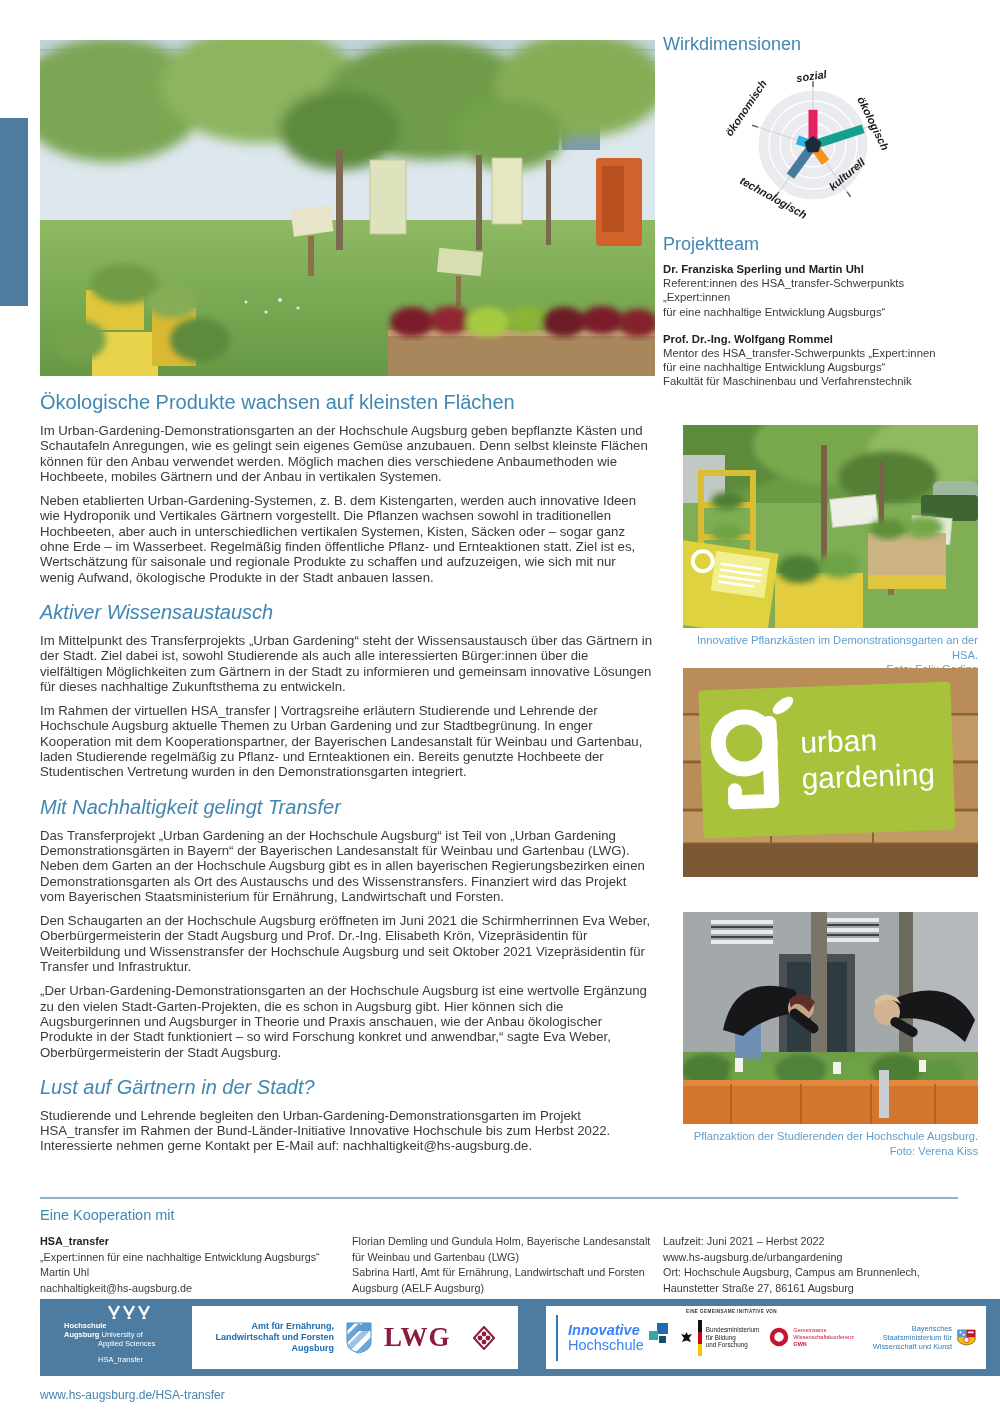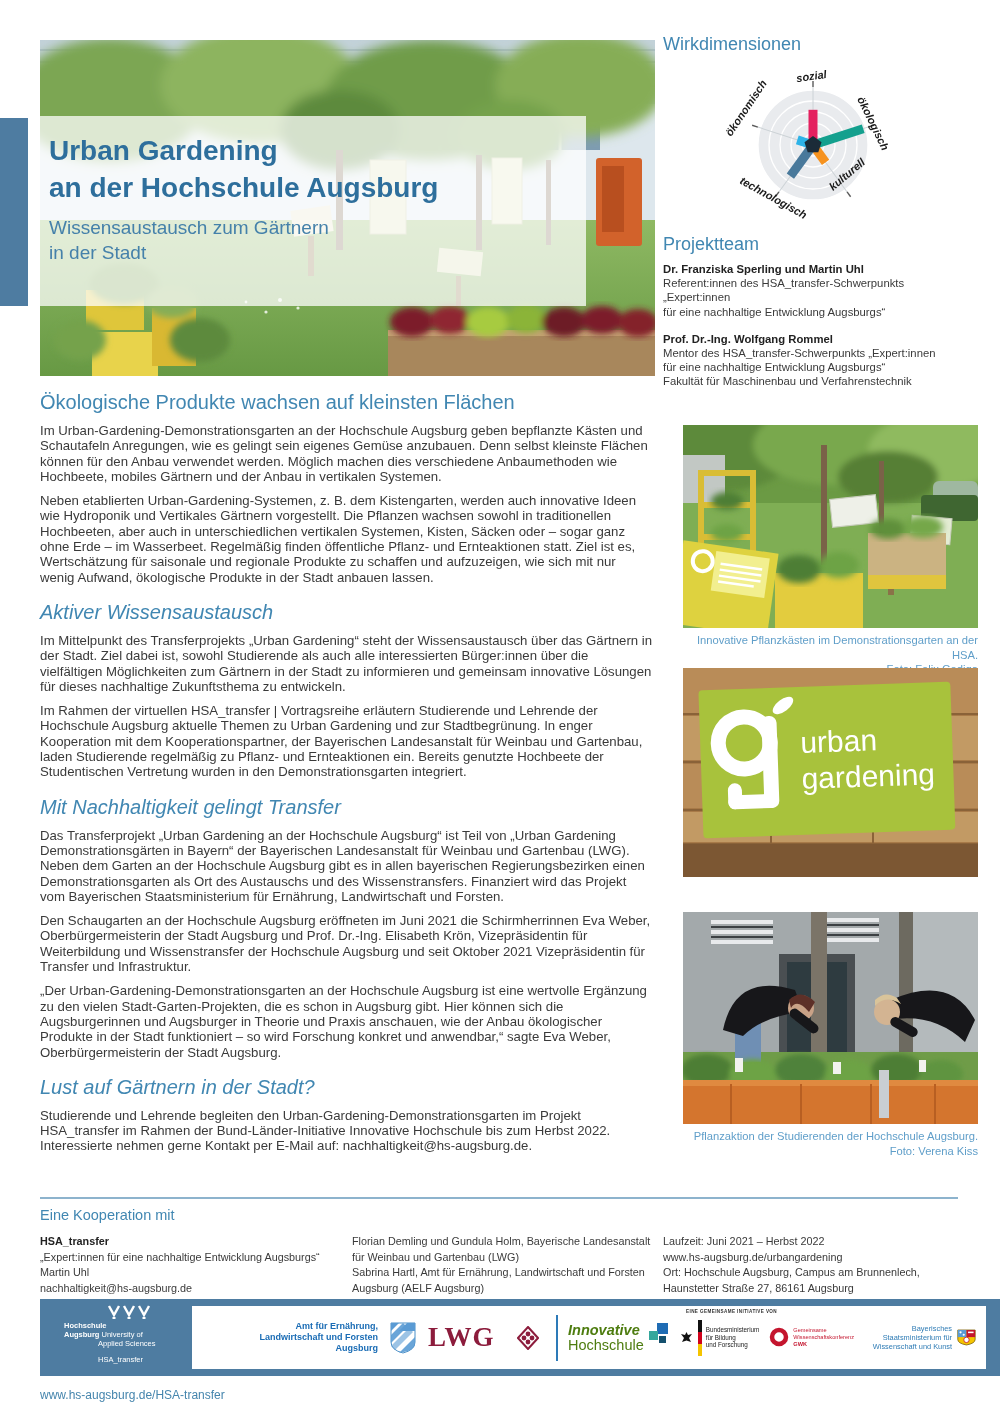--- a/index.html
+++ b/index.html
@@ -47,28 +47,28 @@
   .coop-col.c3{width:295px;}
   .coop .bold{font-weight:bold;color:#222;}
 
   
   .logo-band{position:absolute;left:40px;top:1299px;width:960px;height:77px;background:#4e7ca1;}
   .hsa-block{position:absolute;left:24px;top:5px;width:130px;color:#fff;font-size:7.5px;line-height:9px;}
   .hsa-glyph{display:block;margin:0 auto 2px auto;}
   .hsa-text b{font-weight:bold;}
   .hsa-sub{margin-top:7px;}
   .white-box{position:absolute;top:7px;height:63px;background:#fff;display:flex;align-items:center;}
-  .box1{left:152px;width:326px;justify-content:center;gap:12px;padding-left:44px;}
+  .box1{left:152px;width:326px;justify-content:center;gap:12px;}
   .box2{left:506px;width:440px;gap:10px;padding:0 10px;box-sizing:border-box;position:absolute;}
   .aelf-text{text-align:right;font-size:9px;line-height:11px;font-weight:bold;color:#1a6cb5;}
   .lwg-wrap{display:flex;align-items:center;gap:22px;}
   .lwg-text{font-size:27px;font-weight:800;letter-spacing:1px;color:#8c1c3c;font-family:"Liberation Serif",serif;}
   .init-note{position:absolute;left:140px;top:3px;font-size:4.6px;letter-spacing:.4px;color:#333;font-weight:bold;}
   .innov{display:flex;align-items:flex-start;gap:3px;}
-  .innov-text{font-size:14.5px;line-height:15px;color:#4d7c0f;}
+  .innov-text{font-size:14.5px;line-height:15px;color:#3b82f6;}
   .innov-text .l1{font-weight:bold;font-style:italic;}
   .bmbf{display:flex;align-items:center;gap:4px;}
   .bmbf-text{font-size:6.3px;line-height:7.6px;color:#222;}
   .gwk{display:flex;align-items:center;gap:4px;}
   .gwk-text{font-size:5.6px;line-height:6.8px;color:#c4152e;}
   .gwk-text .b{font-weight:bold;}
   .stmwk{display:flex;align-items:center;gap:5px;margin-left:auto;}
   .stmwk-text{text-align:right;font-size:7.4px;line-height:9px;color:#2f7cb5;}
   .vline{width:2px;height:46px;background:#2d7ab8;flex:0 0 2px;}
 
@@ -162,30 +162,20 @@
         <ellipse cx="562" cy="280" rx="21" ry="14" fill="#7c1f2a"></ellipse>
         <ellipse cx="598" cy="283" rx="20" ry="14" fill="#84212c"></ellipse>
       </g>
       <g fill="#ffffff" opacity=".8">
         <circle cx="240" cy="260" r="2"></circle>
           <circle cx="258" cy="268" r="1.6"></circle>
         <circle cx="226" cy="272" r="1.6"></circle>
           <circle cx="206" cy="262" r="1.4"></circle>
       </g>
     </svg>
-    <div class="hero-overlay">
-      <div class="hero-title">
-        <div>Urban Gardening</div>
-        <div>an der Hochschule Augsburg</div>
-      </div>
-      <div class="hero-sub">
-        <div>Wissensaustausch zum Gärtnern</div>
-        <div>in der Stadt</div>
-      </div>
-    </div>
   </div>
 
   <div class="right-col">
 
     <h3 class="side rc-abs" style="top:0;">Wirkdimensionen</h3>
 
     <svg class="radar rc-abs" style="top:24px;" width="295" height="178" viewBox="-150 -88 295 178">
       <circle cx="0" cy="0" r="55" fill="#e9ebee"></circle>
       <g fill="none" stroke="#ffffff" stroke-width="1.3">
         <circle r="11"></circle>

